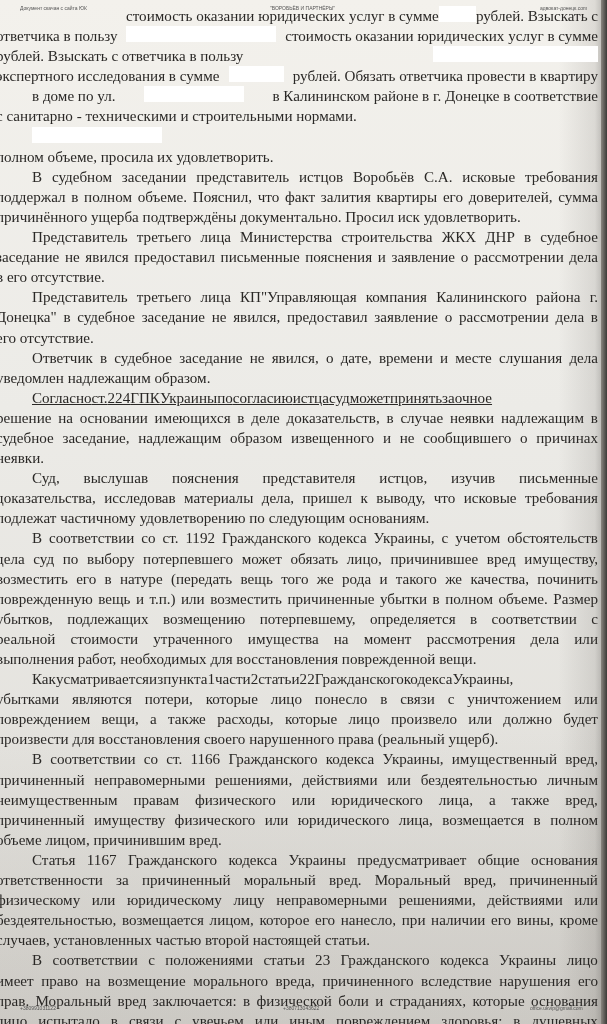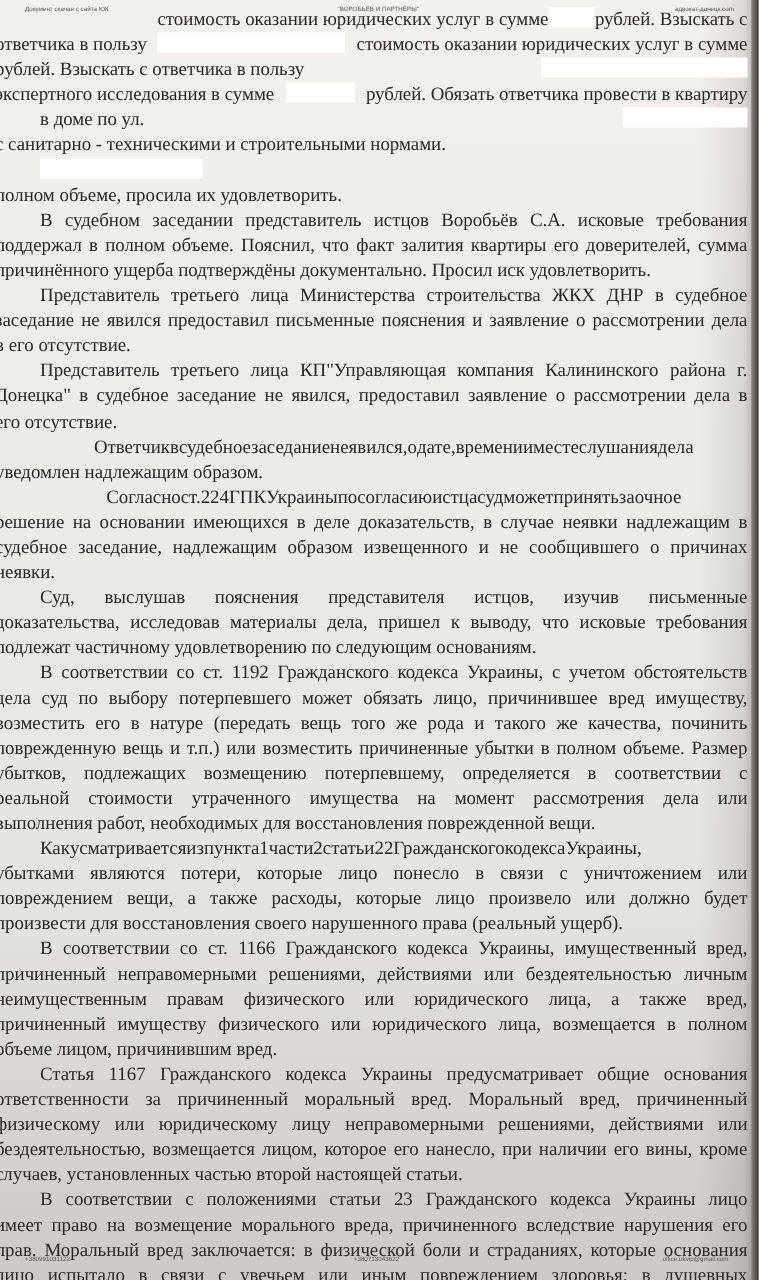--- a/index.html
+++ b/index.html
@@ -75,20 +75,21 @@
         <span class="redact" style="width: 165px;"></span>
       </div>
       <div class="line justify">
         <span>экспертного исследования в сумме</span>
         <span class="redact" style="width: 55px;"></span>
         <span>рублей. Обязать ответчика провести в квартиру</span>
       </div>
       <div class="line justify" style="padding-left: 36px;">
         <span>в доме    по ул.</span>
         <span class="redact" style="width: 100px;"></span>
+        <span>в Калининском районе в г. Донецке в соответствие</span>
       </div>
       <div class="line"><span>с санитарно - техническими и строительными нормами.</span></div>
       <div class="line indent justify">
         <span class="redact" style="width: 130px;"></span>
       </div>
       <div class="line"><span>полном объеме, просила их удовлетворить.</span></div>
       <div class="line indent justify">
         <span style="display: flex; justify-content: space-between; width: 100%;">
           <span>В</span>
           <span>судебном</span>
@@ -170,39 +171,39 @@
           <span>предоставил</span>
           <span>заявление</span>
           <span>о</span>
           <span>рассмотрении</span>
           <span>дела</span>
           <span>в</span>
         </span>
       </div>
       <div class="line"><span>его отсутствие.</span></div>
       <div class="line indent justify">
-        <span style="display: flex; justify-content: center; width: 100%;">
+        <span style="display: flex; justify-content: space-between; width: 100%;">
           <span>Ответчик</span>
           <span>в</span>
           <span>судебное</span>
           <span>заседание</span>
           <span>не</span>
           <span>явился,</span>
           <span>о</span>
           <span>дате,</span>
           <span>времени</span>
           <span>и</span>
           <span>месте</span>
           <span>слушания</span>
           <span>дела</span>
         </span>
       </div>
       <div class="line"><span>уведомлен надлежащим образом.</span></div>
       <div class="line indent justify">
-        <span style="display: flex; justify-content: center; width: 100%;">
+        <span style="display: flex; justify-content: flex-start; width: 100%; text-decoration: underline;">
           <span>Согласно</span>
           <span>ст.</span>
           <span>224</span>
           <span>ГПК</span>
           <span>Украины</span>
           <span>по</span>
           <span>согласию</span>
           <span>истца</span>
           <span>суд</span>
           <span>может</span>

